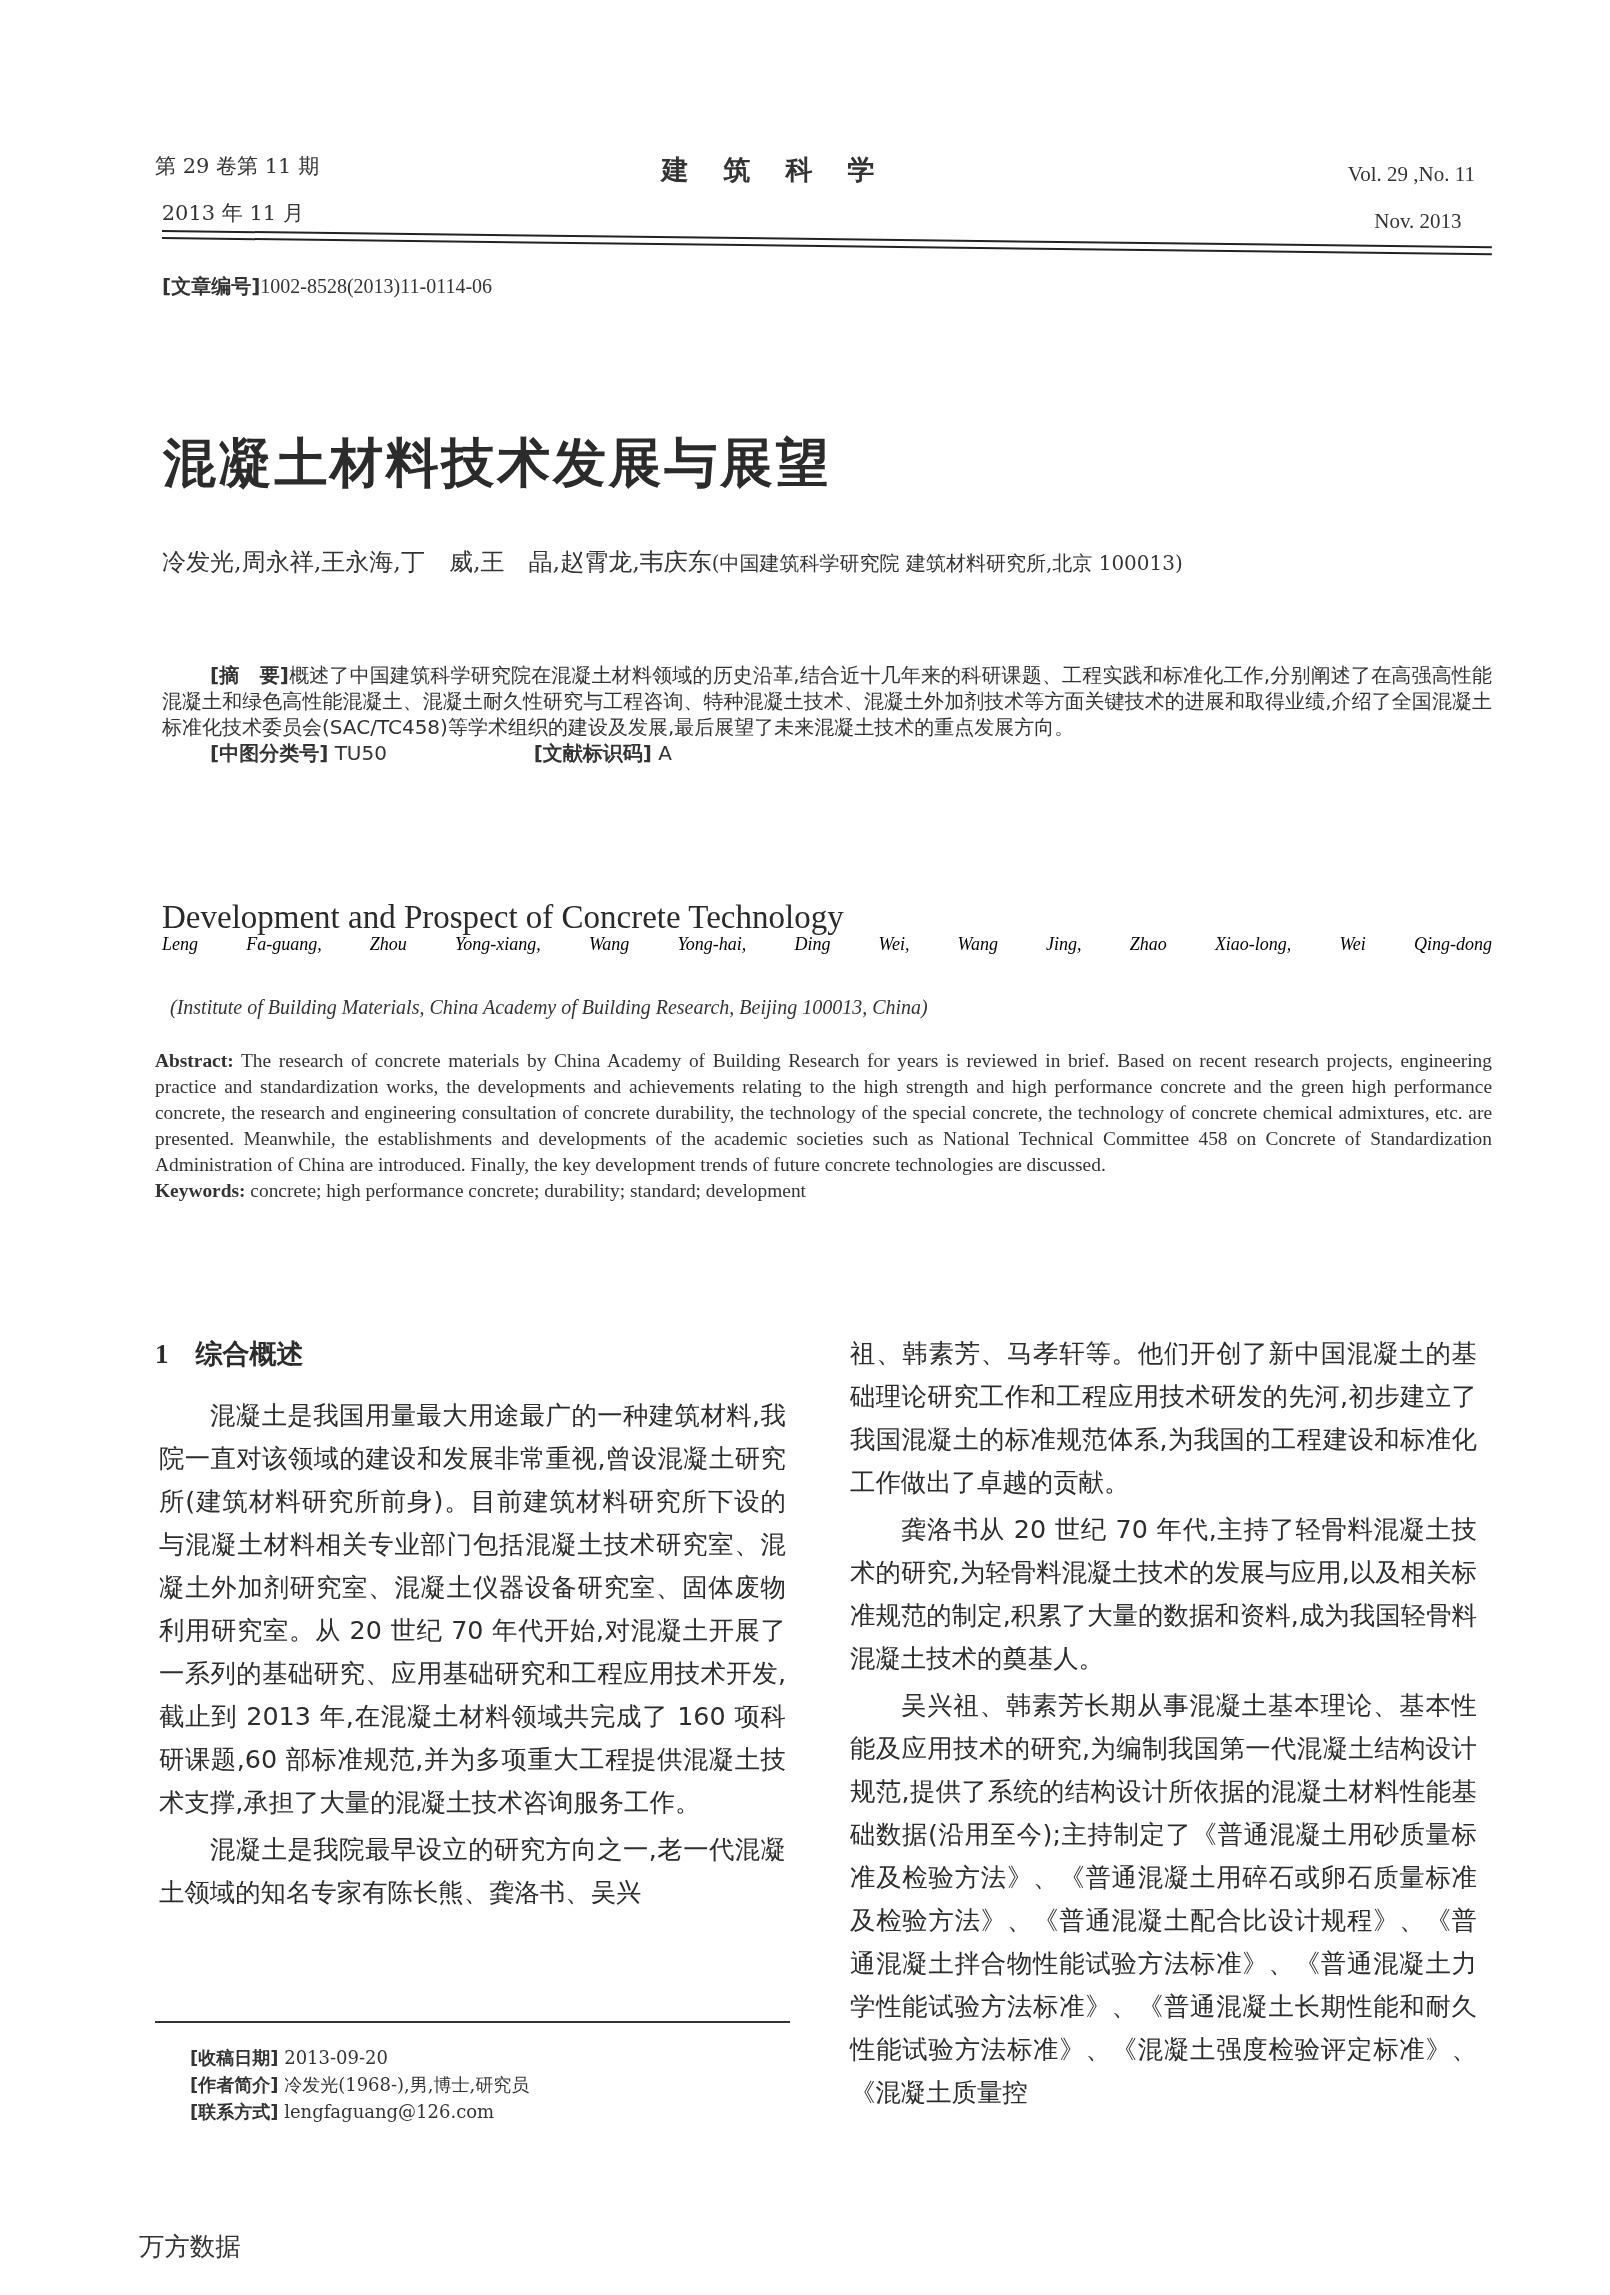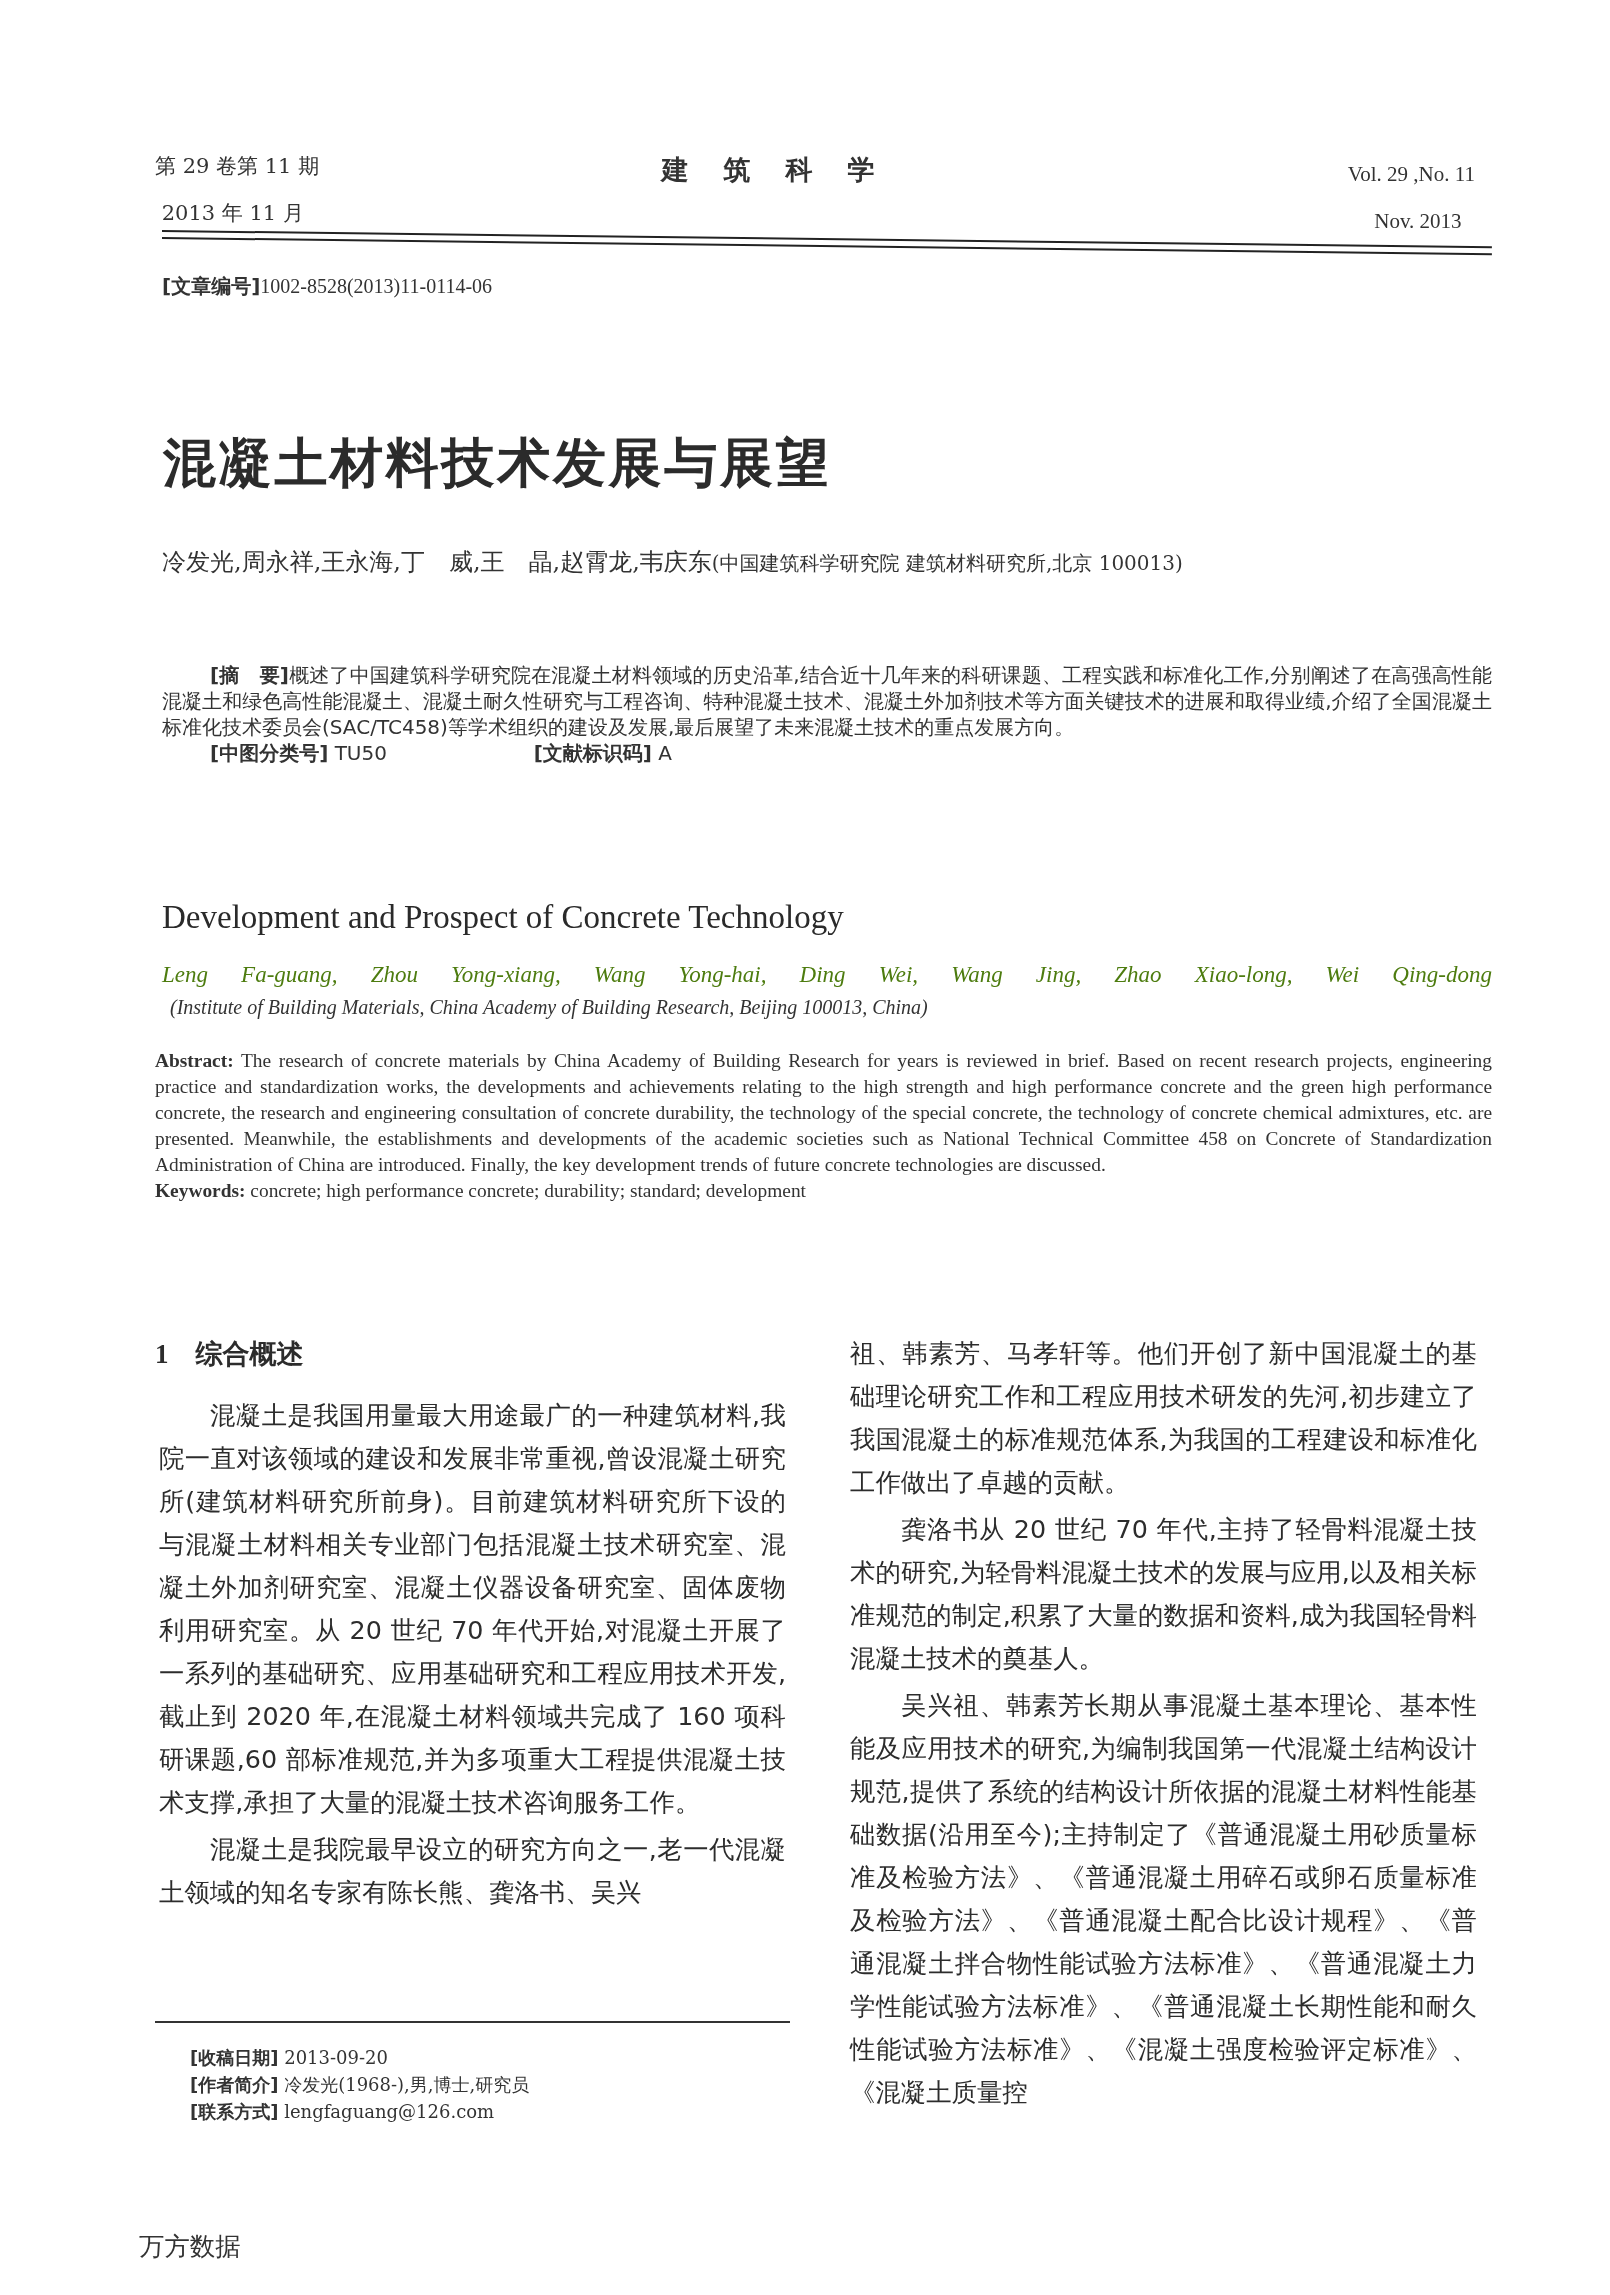--- a/index.html
+++ b/index.html
@@ -29,21 +29,21 @@
   .authors { left: 162px; top: 545px; width: 1330px; font-size: 24px; line-height: 35px; color: #333; font-family: "DejaVu Serif", serif; }
   .authors .aff { font-size: 20px; }
 
   .cn-abs { left: 162px; top: 662px; width: 1330px; font-size: 20px; line-height: 26px; color: #333; font-family: "DejaVu Sans", sans-serif; text-align: justify; }
   .cn-abs .para { text-indent: 48px; }
   .cn-abs .lbl { font-weight: bold; }
   .cn-abs .line { padding-left: 48px; }
   .cn-abs .gap { display: inline-block; width: 134px; }
 
   .en-title { left: 162px; top: 899px; font-size: 33px; font-family: "Liberation Serif", serif; color: #2a2a2a; }
-  .en-authors { left: 162px; top: 959px; width: 1330px; font-size: 23px; line-height: 31px; font-style: italic; font-family: "Liberation Serif", serif; color: #4d7c0f; text-align: justify; text-align-last: justify; }
+  .en-authors { left: 162px; top: 929px; width: 1330px; font-size: 18px; line-height: 31px; font-style: italic; font-family: "Liberation Serif", serif; color: #000000; text-align: justify; text-align-last: justify; }
   .en-aff { left: 162px; top: 996px; font-size: 20px; font-style: italic; font-family: "Liberation Serif", serif; color: #333; margin-left: 8px; }
 
   .en-abs { left: 155px; top: 1048px; width: 1337px; font-size: 19.4px; line-height: 26px; font-family: "Liberation Serif", serif; color: #333; text-align: justify; }
   .en-abs .lbl { font-weight: bold; }
 
   .col { top: 1330px; width: 635px; font-size: 25.4px; line-height: 43px; color: #2c2c2c; font-family: "DejaVu Sans", sans-serif; text-align: justify; }
   .col.left { left: 155px; }
   .col.right { left: 846px; top: 1328px; }
   .sec-head { font-size: 27px; font-weight: bold; margin: 4px 0 20px 0; line-height: 40px; }
   .sec-head .num { font-family: "Liberation Serif", serif; margin-right: 27px; }
@@ -108,21 +108,21 @@
   <div>
     <span class="lbl">Keywords:</span>
     <span>concrete; high performance concrete; durability; standard; development</span>
   </div>
 </div>
 
 <div class="abs col left">
   <div class="sec-head">
     <span class="num">1</span><span>综合概述</span>
   </div>
-  <p>混凝土是我国用量最大用途最广的一种建筑材料,我院一直对该领域的建设和发展非常重视,曾设混凝土研究所(建筑材料研究所前身)。目前建筑材料研究所下设的与混凝土材料相关专业部门包括混凝土技术研究室、混凝土外加剂研究室、混凝土仪器设备研究室、固体废物利用研究室。从 20 世纪 70 年代开始,对混凝土开展了一系列的基础研究、应用基础研究和工程应用技术开发,截止到 2020 年,在混凝土材料领域共完成了 160 项科研课题,60 部标准规范,并为多项重大工程提供混凝土技术支撑,承担了大量的混凝土技术咨询服务工作。</p>
+  <p>混凝土是我国用量最大用途最广的一种建筑材料,我院一直对该领域的建设和发展非常重视,曾设混凝土研究所(建筑材料研究所前身)。目前建筑材料研究所下设的与混凝土材料相关专业部门包括混凝土技术研究室、混凝土外加剂研究室、混凝土仪器设备研究室、固体废物利用研究室。从 20 世纪 70 年代开始,对混凝土开展了一系列的基础研究、应用基础研究和工程应用技术开发,截止到 2013 年,在混凝土材料领域共完成了 160 项科研课题,60 部标准规范,并为多项重大工程提供混凝土技术支撑,承担了大量的混凝土技术咨询服务工作。</p>
   <p>混凝土是我院最早设立的研究方向之一,老一代混凝土领域的知名专家有陈长熊、龚洛书、吴兴</p>
 </div>
 
 <div class="abs col right">
   <p class="cont">祖、韩素芳、马孝轩等。他们开创了新中国混凝土的基础理论研究工作和工程应用技术研发的先河,初步建立了我国混凝土的标准规范体系,为我国的工程建设和标准化工作做出了卓越的贡献。</p>
   <p>龚洛书从 20 世纪 70 年代,主持了轻骨料混凝土技术的研究,为轻骨料混凝土技术的发展与应用,以及相关标准规范的制定,积累了大量的数据和资料,成为我国轻骨料混凝土技术的奠基人。</p>
   <p>吴兴祖、韩素芳长期从事混凝土基本理论、基本性能及应用技术的研究,为编制我国第一代混凝土结构设计规范,提供了系统的结构设计所依据的混凝土材料性能基础数据(沿用至今);主持制定了《普通混凝土用砂质量标准及检验方法》、《普通混凝土用碎石或卵石质量标准及检验方法》、《普通混凝土配合比设计规程》、《普通混凝土拌合物性能试验方法标准》、《普通混凝土力学性能试验方法标准》、《普通混凝土长期性能和耐久性能试验方法标准》、《混凝土强度检验评定标准》、《混凝土质量控</p>
 </div>
 
 <div class="abs fn-rule"></div>

